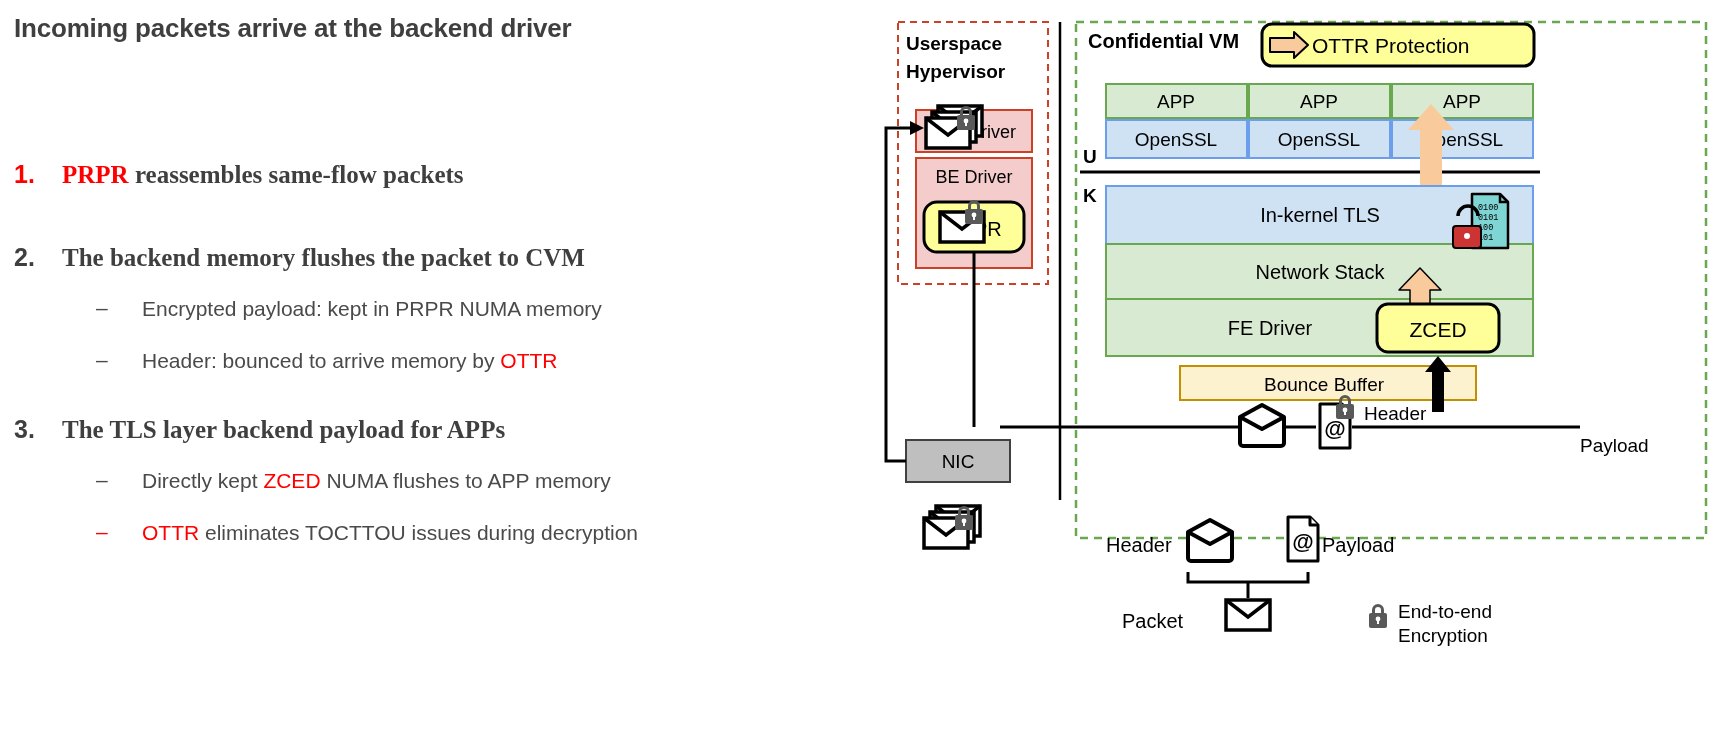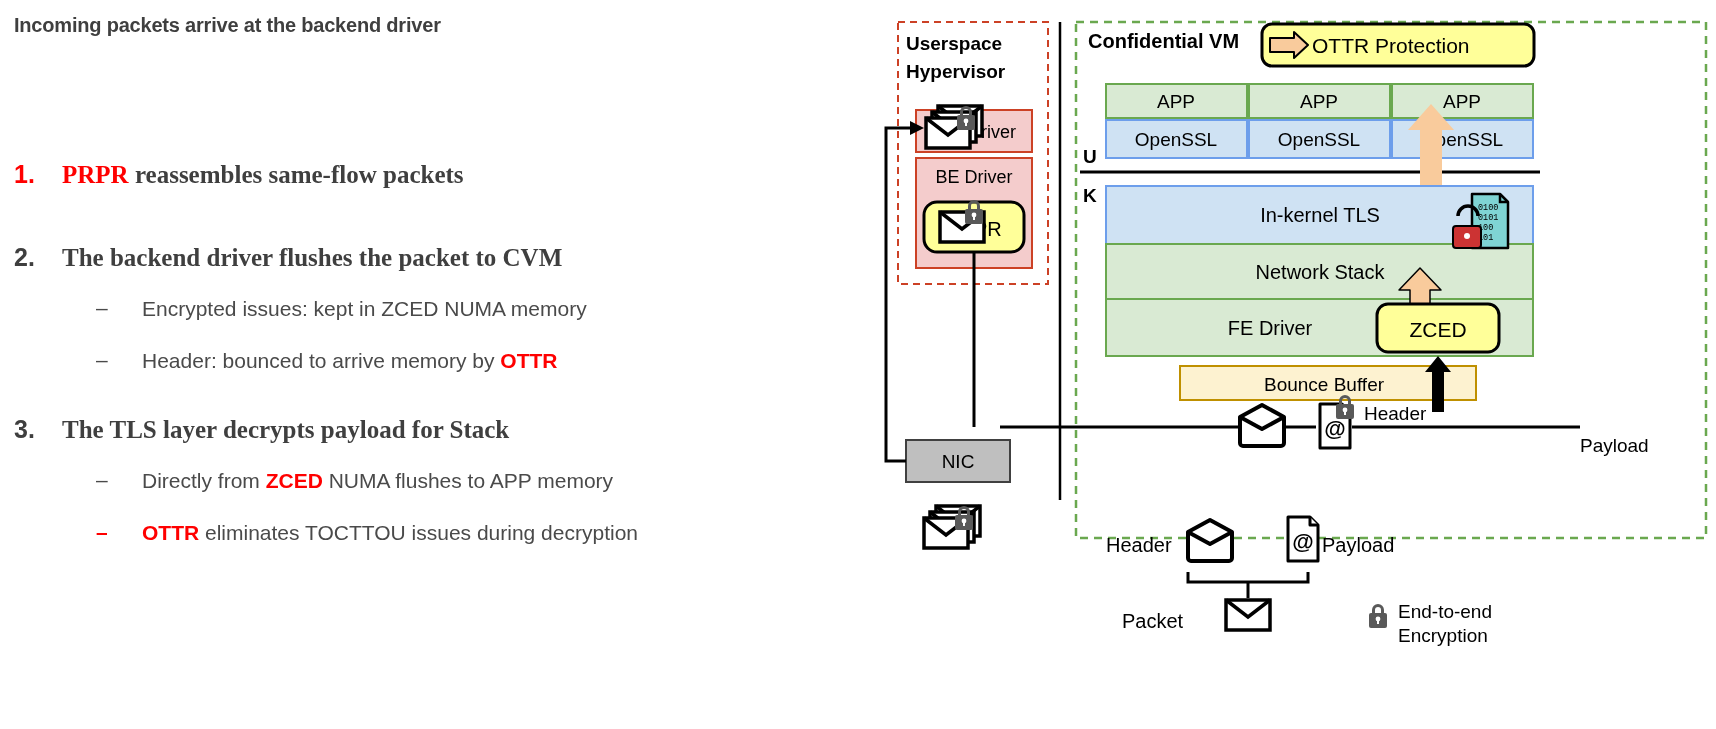--- a/index.html
+++ b/index.html
@@ -5,30 +5,30 @@
   html,body{margin:0;padding:0;}
   body{
     width:1716px;height:729px;background:#ffffff;
     font-family:"Liberation Sans", sans-serif;
     color:#404040;overflow:hidden;position:relative;
   }
   
   #left-col{position:absolute;left:0;top:0;width:880px;height:729px;}
   #slide-title{
     position:absolute;left:14px;top:14px;width:860px;
-    font-size:20px;font-weight:bold;color:#3f3f3f;letter-spacing:-0.2px;
+    font-size:26px;font-weight:bold;color:#3f3f3f;letter-spacing:-0.2px;
     line-height:1.15;
   }
   .num-item{position:absolute;left:14px;width:860px;font-size:25px;font-weight:bold;color:#3f3f3f;}
   .num-item .num{position:absolute;left:0;top:0;width:42px;}
   .num-item .txt{display:block;margin-left:48px;line-height:1.2;font-family:Liberation Serif, serif;}
   .sub-item{position:absolute;left:96px;width:780px;font-size:21px;color:#4a4a4a;font-weight:normal;}
   .sub-item .dash{position:absolute;left:0;top:0;width:40px;}
   .sub-item .txt{display:block;margin-left:46px;line-height:1.2;}
-  .red{color:#ff0000;font-weight:bold;}
+  .red{color:#ff0000;}
   .red-b{color:#ff0000;font-weight:bold;}
 
   
   #diagram{position:absolute;left:880px;top:0;width:836px;height:531px;}
   #diagram svg{display:block;}
   .dlabel{font-family:"Liberation Sans", sans-serif;}
 </style>
 </head>
 <body>
 
@@ -38,38 +38,38 @@
     <span>Incoming packets arrive at the backend driver</span>
   </div>
 
   <div class="num-item" style="top:160px;">
     <span class="num red-b">1.</span>
     <span class="txt"><span class="red-b">PRPR</span><span> reassembles same-flow packets</span></span>
   </div>
 
   <div class="num-item" style="top:243px;">
     <span class="num">2.</span>
-    <span class="txt">The backend driver flushes the packet to CVM</span>
+    <span class="txt">The backend memory flushes the packet to CVM</span>
   </div>
   <div class="sub-item" style="top:296px;">
     <span class="dash">–</span>
-    <span class="txt"><span>Encrypted issues: kept in ZCED NUMA memory</span></span>
+    <span class="txt"><span>Encrypted payload: kept in PRPR NUMA memory</span></span>
   </div>
   <div class="sub-item" style="top:348px;">
     <span class="dash">–</span>
     <span class="txt"><span>Header: bounced to arrive memory by </span><span class="red">OTTR</span></span>
   </div>
 
   <div class="num-item" style="top:415px;">
     <span class="num">3.</span>
-    <span class="txt">The TLS layer decrypts payload for Stack</span>
+    <span class="txt">The TLS layer backend payload for APPs</span>
   </div>
   <div class="sub-item" style="top:468px;">
     <span class="dash">–</span>
-    <span class="txt"><span>Directly from </span><span class="red">ZCED</span><span> NUMA flushes to APP memory</span></span>
+    <span class="txt"><span>Directly kept </span><span class="red">ZCED</span><span> NUMA flushes to APP memory</span></span>
   </div>
   <div class="sub-item" style="top:520px;">
     <span class="dash red">–</span>
     <span class="txt"><span class="red">OTTR</span><span> eliminates TOCTTOU issues during decryption</span></span>
   </div>
 </div>
 
 <div id="diagram">
 <svg width="836" height="729" viewBox="0 0 836 729" xmlns="http://www.w3.org/2000/svg">
 

